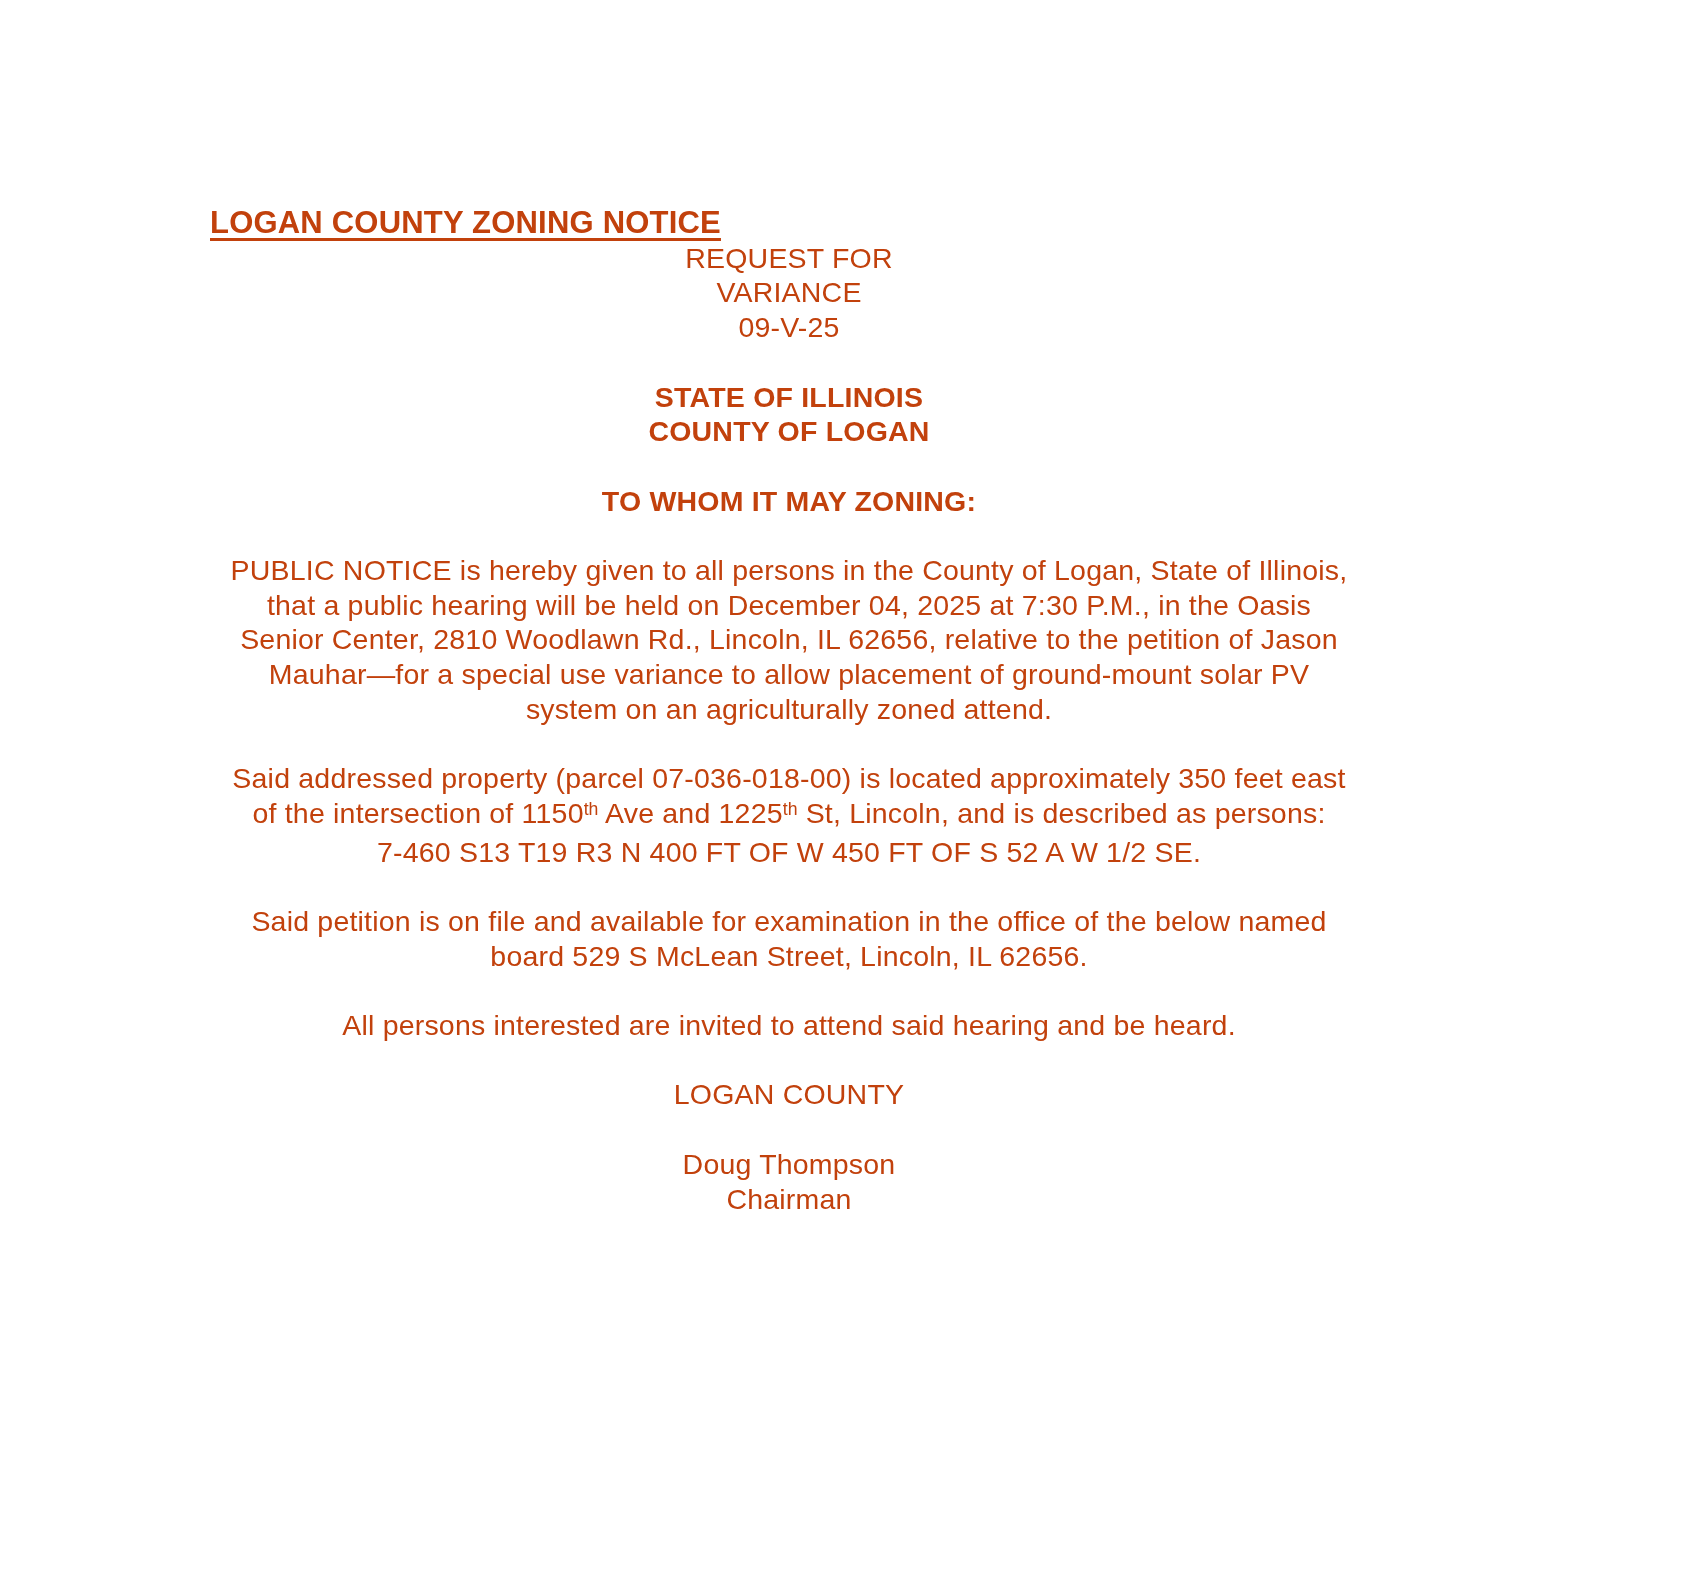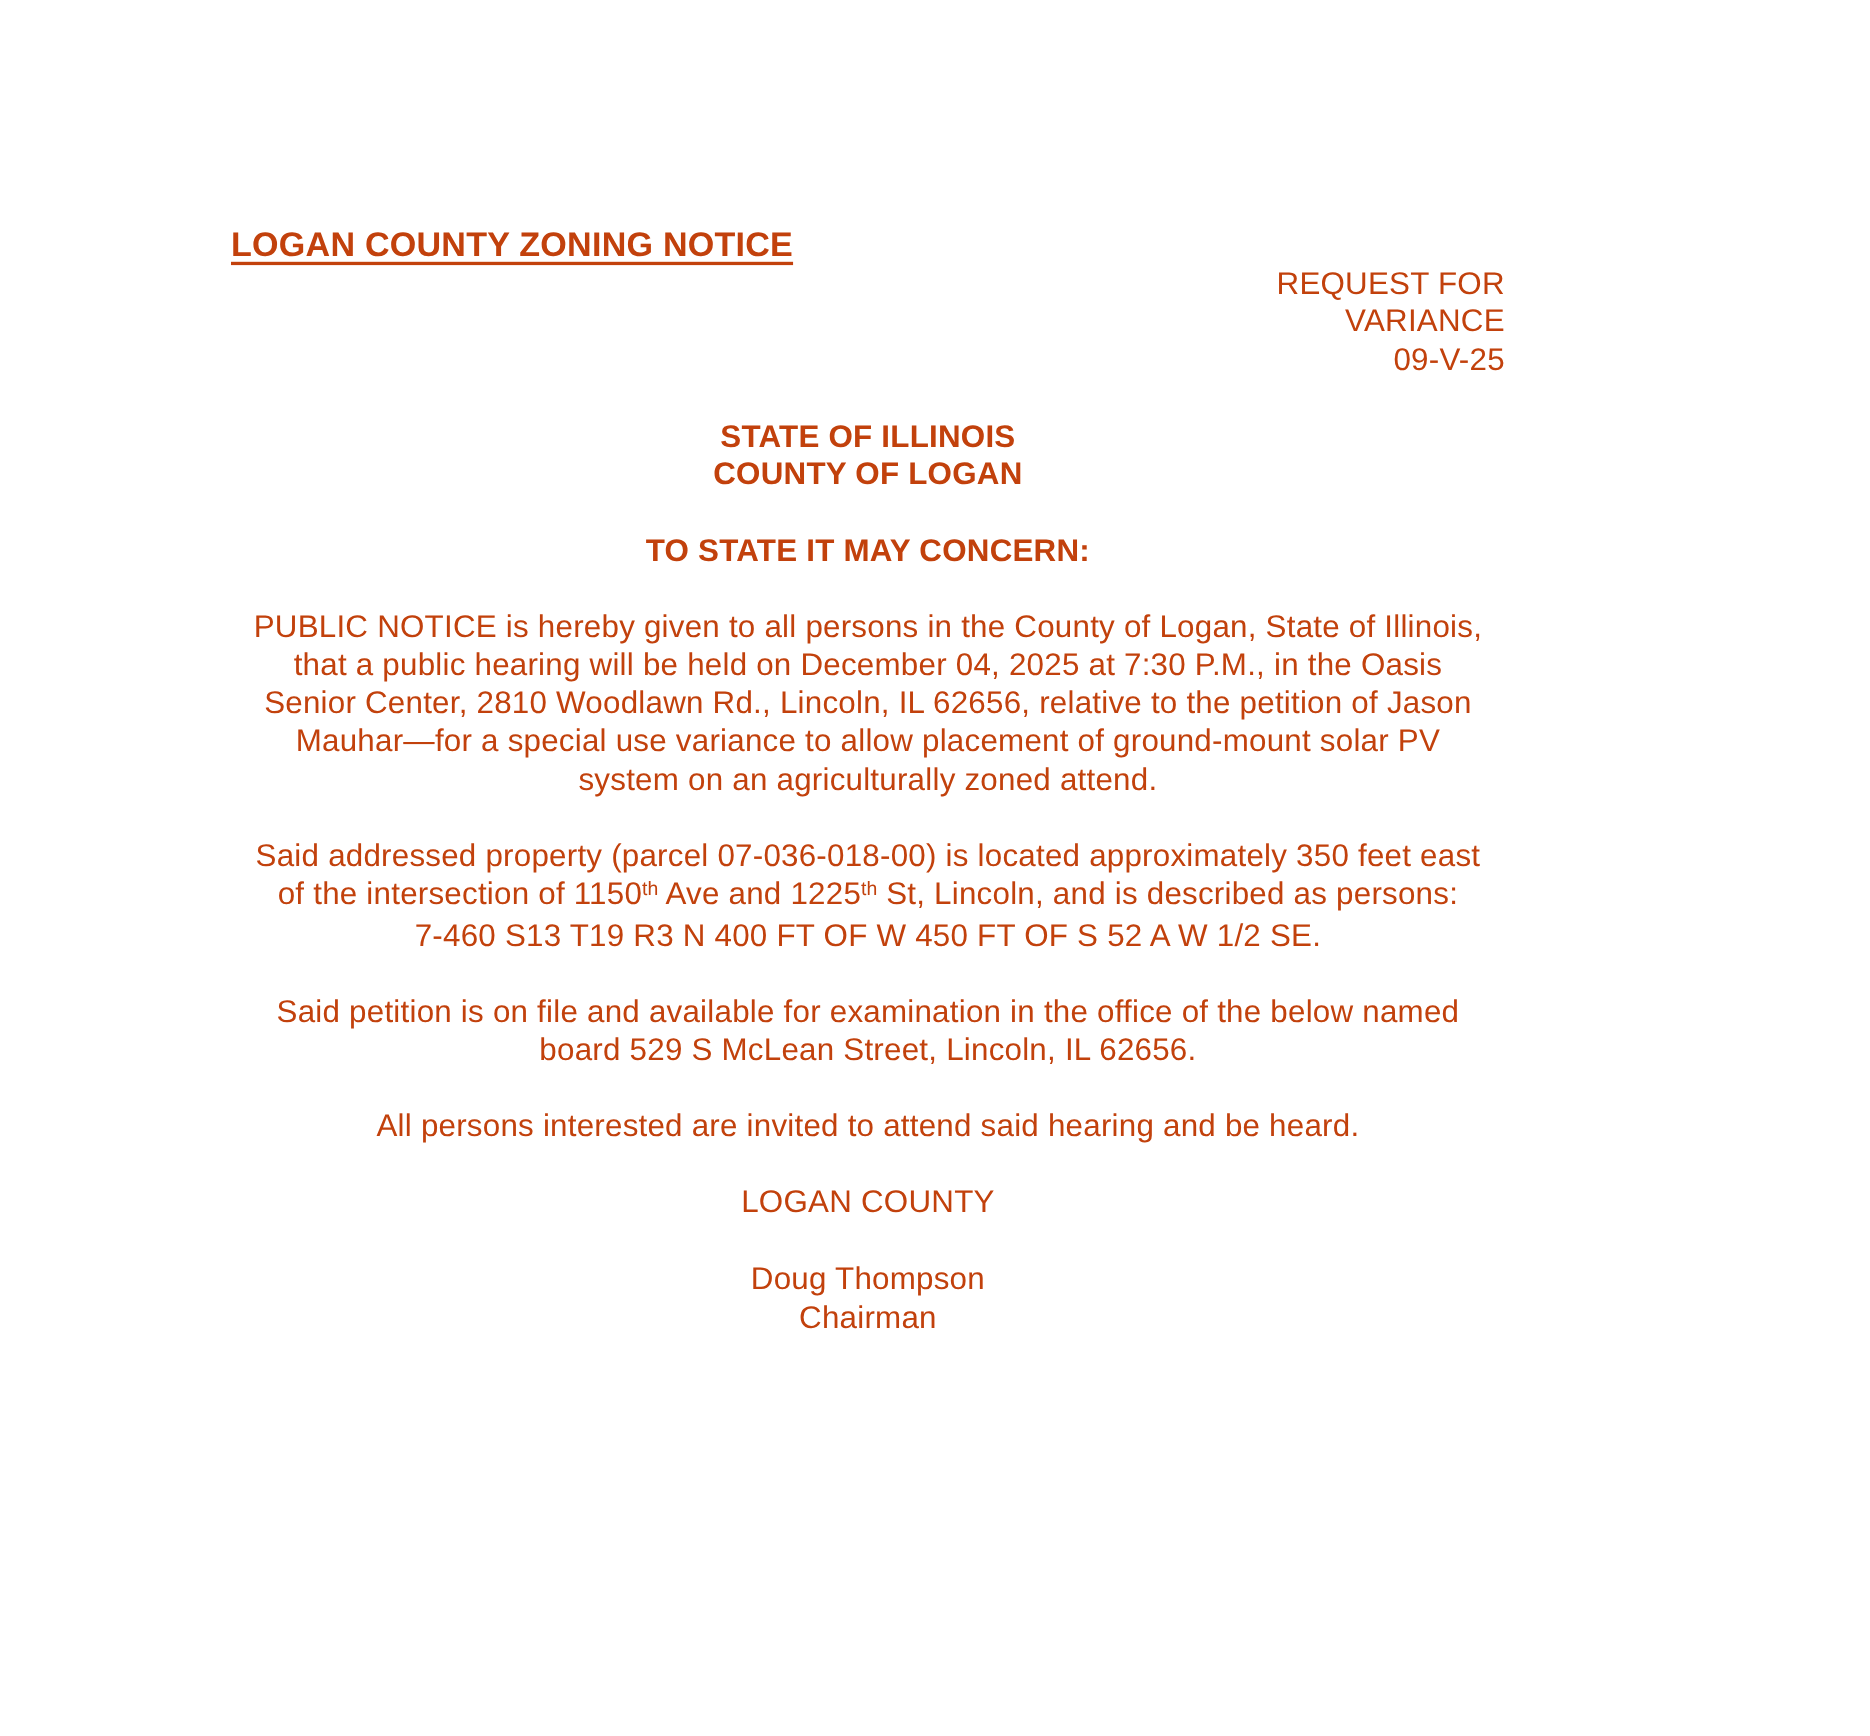--- a/index.html
+++ b/index.html
@@ -30,21 +30,21 @@
   .doc-title {
     font-size: 31px;
     font-weight: bold;
     text-decoration: underline;
     text-decoration-thickness: 3px;
     text-underline-offset: 5px;
     margin: 0;
     line-height: 34.7px;
   }
   .request-block {
-    text-align: right;
+    text-align: center;
     margin-top: 0;
   }
   .block {
     margin-top: 34.7px; 
     text-align: center;
   }
   .bold {
     font-weight: bold;
   }
   .line {
@@ -71,21 +71,21 @@
       <div class="line">VARIANCE</div>
       <div class="line">09-V-25</div>
     </div>
 
     <div class="block bold">
       <div class="line">STATE OF ILLINOIS</div>
       <div class="line">COUNTY OF LOGAN</div>
     </div>
 
     <div class="block bold">
-      <div class="line">TO STATE IT MAY CONCERN:</div>
+      <div class="line">TO WHOM IT MAY ZONING:</div>
     </div>
 
     <div class="block">
       <div class="line">PUBLIC NOTICE is hereby given to all persons in the County of Logan, State of Illinois,</div>
       <div class="line">that a public hearing will be held on December 04, 2025 at 7:30 P.M., in the Oasis</div>
       <div class="line">Senior Center, 2810 Woodlawn Rd., Lincoln, IL 62656, relative to the petition of Jason</div>
       <div class="line">Mauhar—for a special use variance to allow placement of ground-mount solar PV</div>
       <div class="line">system on an agriculturally zoned attend.</div>
     </div>
 

